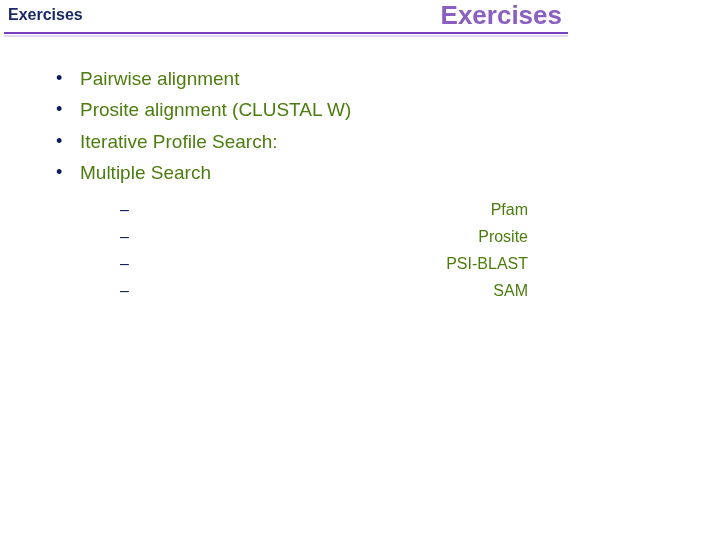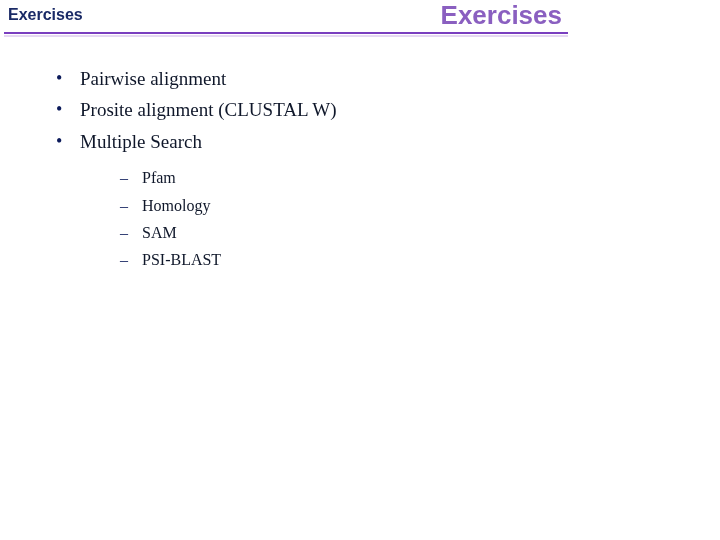--- a/index.html
+++ b/index.html
@@ -19,42 +19,42 @@
     height: 0;
     border-top: 2px solid #7a3fbf;
   }
   .divider-shadow {
     height: 0;
     border-top: 2px solid #e6d8f2;
     margin-top: 1px;
   }
   .content {
     position: absolute; left: 50px; top: 64px; right: 44px;
-    color: #0f172a;
-    font-family: Liberation Serif, serif;
+    color: #4d7c0f;
   }
   ul.main { list-style: none; }
   ul.main > li {
     position: relative;
     padding-left: 30px;
     font-size: 19px;
     line-height: 1.55;
     margin-bottom: 2px;
   }
   ul.main > li::before {
     content: "\2022";
     position: absolute; left: 6px; top: 0;
     color: #0b1a5a; font-size: 18px; line-height: 1.6;
   }
   ul.sub { list-style: none; margin-top: 8px; margin-left: 36px; }
   ul.sub > li {
     position: relative;
     padding-left: 26px;
     font-size: 16px;
     line-height: 1.7;
+    text-align: right;
   }
   ul.sub > li::before {
     content: "\2013";
     position: absolute; left: 4px; top: 0;
     color: #0b1a5a; font-size: 16px;
   }
 </style>
 </head>
 <body>
 
@@ -65,24 +65,25 @@
     <div class="divider-wrap">
       <div class="divider"></div>
       <div class="divider-shadow"></div>
     </div>
   </div>
 
   <div class="content">
     <ul class="main">
       <li><span>Pairwise alignment</span></li>
       <li><span>Prosite alignment (CLUSTAL W)</span></li>
+      <li><span>Iterative Profile Search:</span></li>
       <li>
         <span>Multiple Search</span>
         <ul class="sub">
           <li><span>Pfam</span></li>
-          <li><span>Homology</span></li>
+          <li><span>Prosite</span></li>
+          <li><span>PSI-BLAST</span></li>
           <li><span>SAM</span></li>
-          <li><span>PSI-BLAST</span></li>
         </ul>
       </li>
     </ul>
   </div>
 </div>
 
 </body></html>

